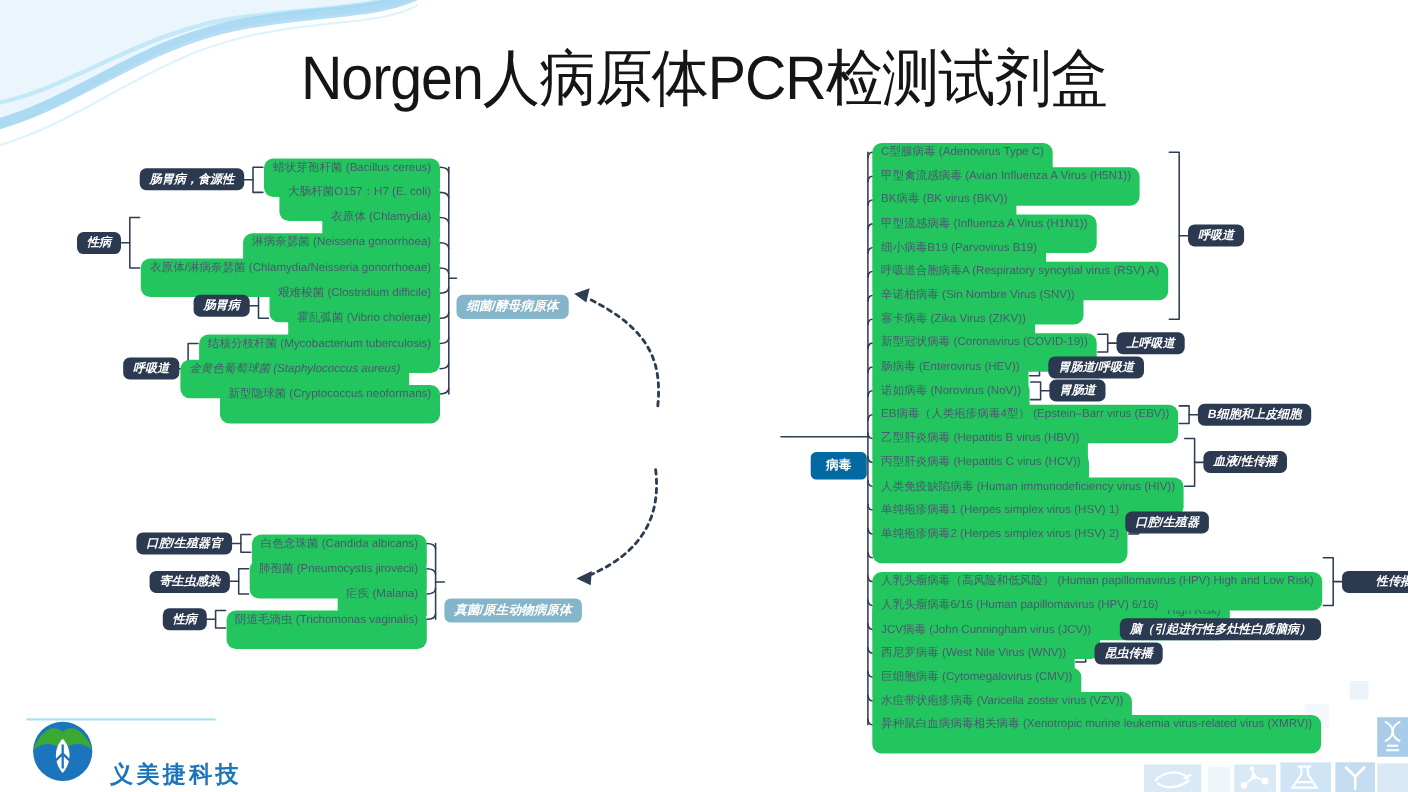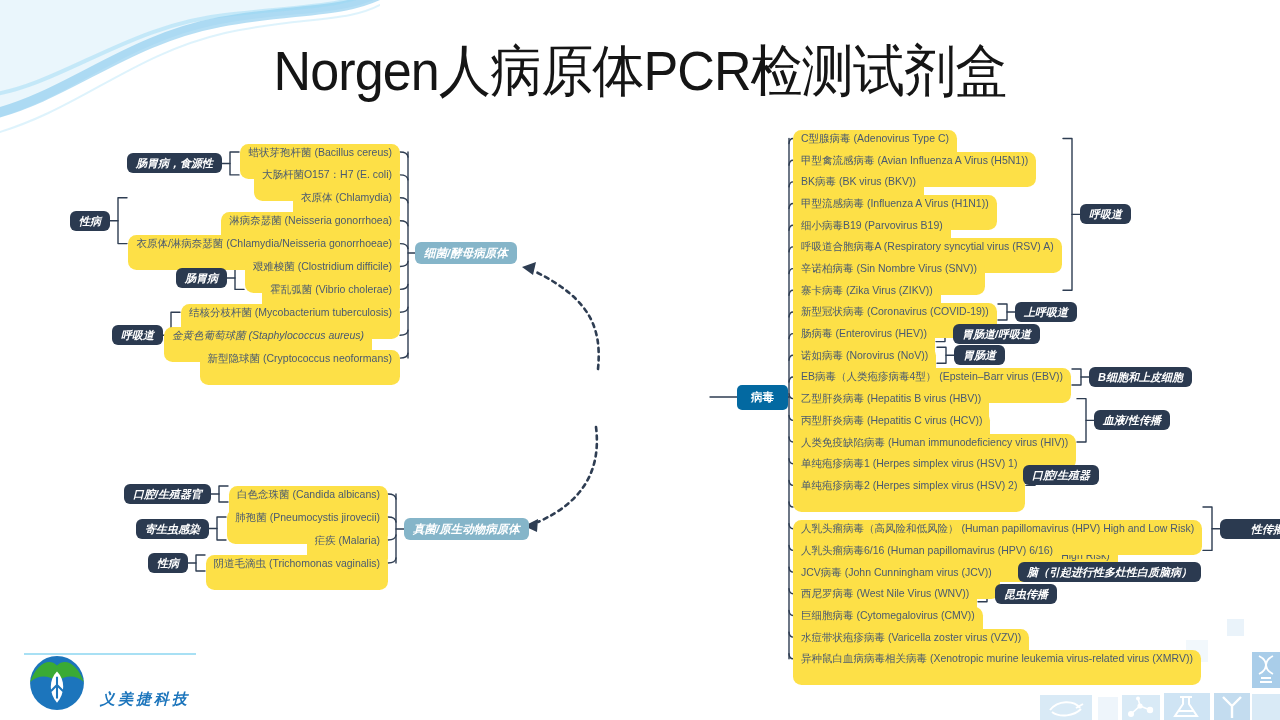--- a/index.html
+++ b/index.html
@@ -2,40 +2,40 @@
 <html><head>
 <meta charset="utf-8">
 <style>
   html,body{margin:0;padding:0;background:#fff;}
   #stage{position:relative;width:1280px;height:720px;background:#ffffff;overflow:hidden;
          font-family:"Liberation Sans","DejaVu Sans",sans-serif;}
   #title{position:absolute;left:0;top:34px;width:1280px;text-align:center;
          font-size:56px;font-weight:400;letter-spacing:-1px;color:#151515;
          transform:scaleX(.93);transform-origin:50% 50%;white-space:nowrap;}
   #connector-svg{position:absolute;left:0;top:0;z-index:1;}
-  .pill{position:absolute;z-index:2;background:#fde047;border-radius:8.5px;height:35px;
+  .pill{position:absolute;z-index:2;background:#22c55e;border-radius:8.5px;height:35px;
         line-height:17px;padding:0 8px;font-size:10.5px;color:#4a5a70;white-space:nowrap;}
   .cat{position:absolute;z-index:2;background:#2b3a50;border-radius:6px;height:20px;
        line-height:20px;padding:0 9px;font-size:11px;font-weight:700;font-style:italic;
        color:#fff;white-space:nowrap;}
   .branch-node{position:absolute;z-index:2;background:#85b5c9;border-radius:6px;height:22px;
        line-height:22px;padding:0 9px;font-size:11.5px;font-weight:700;font-style:italic;
-       color:#fff;white-space:nowrap;}
+       color:#fff;white-space:nowrap;margin-top:26px;}
   .virus-node{background:#0369a1;font-style:normal;height:25px;line-height:25px;
        padding:0 14px;border-radius:5px;}
   #central{position:absolute;z-index:2;left:480px;top:372px;width:230px;height:52px;
        background:#3a4a60;border-radius:7px;color:#fff;display:flex;flex-direction:column;
        align-items:center;justify-content:center;box-shadow:0 1px 2px rgba(0,0,0,.25);}
   #central .l1{font-size:15px;font-weight:700;line-height:20px;}
   #central .l2{font-size:14.5px;font-weight:700;line-height:19px;}
   .tile{position:absolute;z-index:0;display:flex;align-items:center;justify-content:center;overflow:hidden;}
   #logo-line{position:absolute;left:24px;top:653px;width:172px;height:2px;background:#a8e0f4;}
   #logo{position:absolute;left:28px;top:654px;width:58px;height:58px;}
-  #company{position:absolute;left:100px;top:690px;font-size:15px;font-weight:700;
-       color:#1c75bc;letter-spacing:3px;font-style:italic;}
+  #company{position:absolute;left:100px;top:690px;font-size:21px;font-weight:700;
+       color:#1c75bc;letter-spacing:3px;}
   #wave{position:absolute;left:0;top:0;}
 </style>
 </head>
 <body>
 
 <div id="stage">
 
   <svg id="wave" width="380" height="140" viewBox="0 0 380 140">
     <path d="M-10,120 C70,100 120,45 215,25 C290,10 340,18 385,-5 L385,-30 L-10,-30 Z" fill="rgba(140,205,240,0.18)"></path>
     <path d="M-10,115 C70,95 125,40 220,22 C295,8 345,14 385,-8" fill="none" stroke="rgba(120,195,235,0.55)" stroke-width="10"></path>

